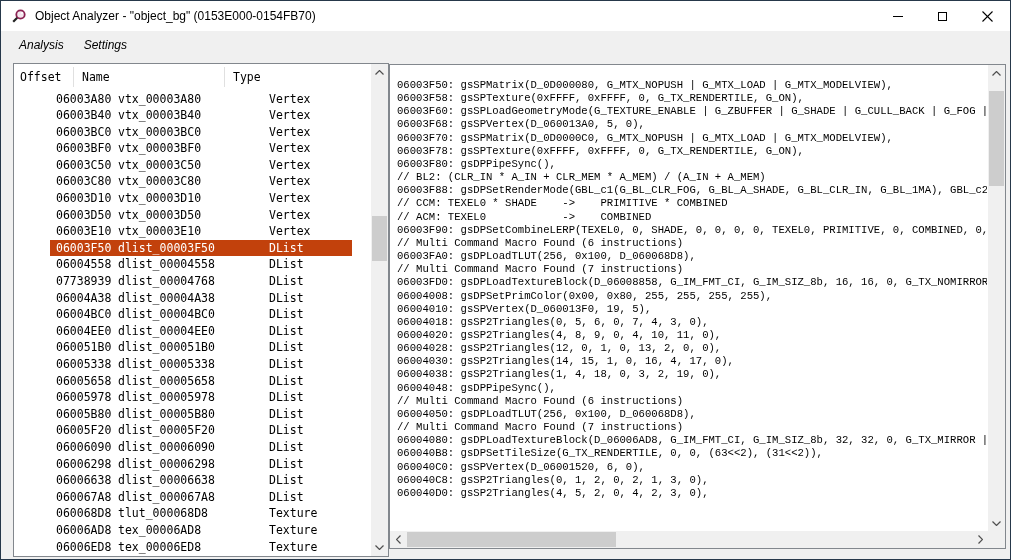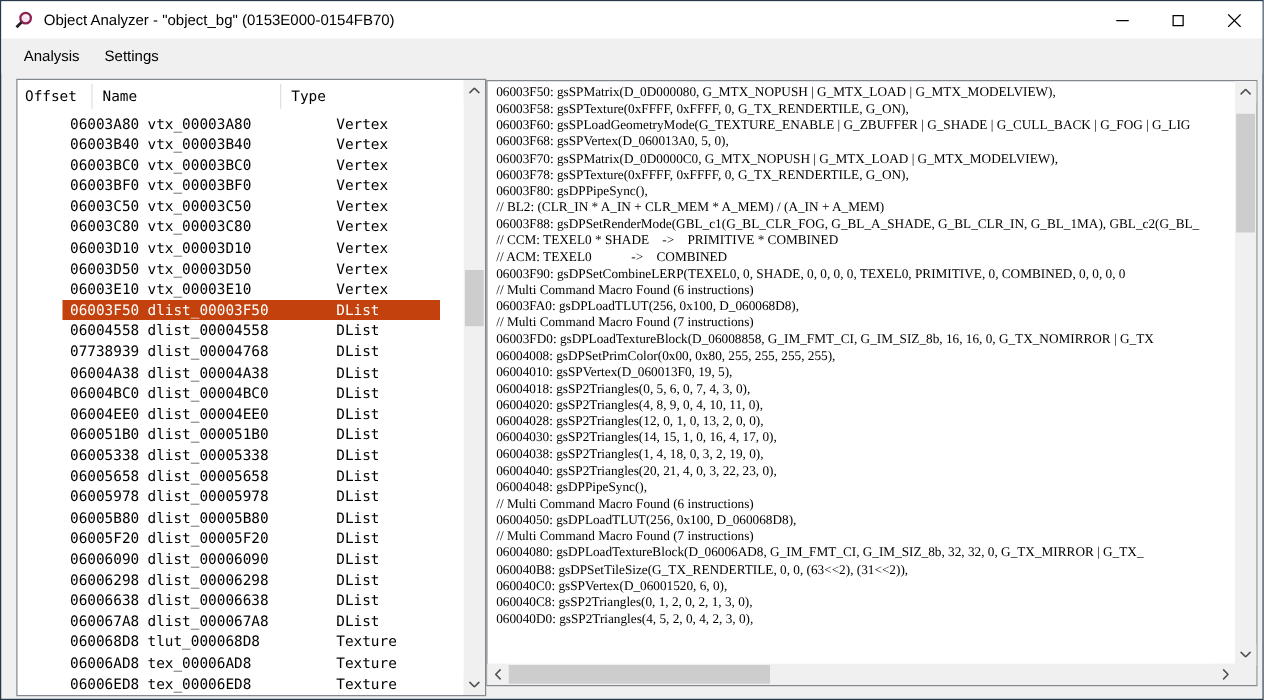--- a/index.html
+++ b/index.html
@@ -18,43 +18,43 @@
   .title-text { margin-left:8px; font-size:12px; color:#000; white-space:nowrap; }
   .win-controls { position:absolute; right:0; top:0; height:30px; display:flex; }
   .win-btn { width:45px; height:30px; display:flex; align-items:center; justify-content:center; }
   .min-glyph { width:10px; border-top:1px solid #000; }
   .max-glyph { width:9px; height:9px; border:1px solid #000; }
   
   .menubar {
     position:absolute; left:0; top:30px; width:100%; height:28px;
     background:#f0f0f0; display:flex; align-items:center; font-size:12px; color:#000;
   }
-  .menu-item { padding:5px 10px; margin-left:0; }
+  .menu-item { padding:5px 10px; margin-left:0;font-style:italic; }
   .menu-item:first-child { margin-left:8px; }
   
   .panel { position:absolute; background:#fff; border:1px solid #82878d; }
   .left-panel  { left:12px;  top:62px; width:376px; height:494px; }
   .right-panel { left:388px; top:63px; width:617px; height:485px; }
   
   .thead { position:absolute; left:0; top:0; width:337px; height:26px;
            font-family:"DejaVu Sans Mono","Liberation Mono",monospace; font-size:11.5px; color:#000; }
   .thead span { position:absolute; top:6px; }
   .th-offset { left:6px; } .th-name { left:68px; } .th-type { left:219px; }
   .th-sep { position:absolute; top:3px; width:1px; height:20px; background:#e0e0e0; }
   .sep1 { left:59px; } .sep2 { left:210px; }
   .tbody { position:absolute; left:0; top:26.5px; width:338px; height:467px; overflow:hidden;
            font-family:"DejaVu Sans Mono","Liberation Mono",monospace; font-size:11.5px; color:#000;padding-left:36px; }
   .trow { position:relative; height:16.6px; line-height:16.6px; white-space:nowrap; }
   .trow.selected { background:#c2410c; color:#fff; }
   .trow .c0 { position:absolute; left:6px; }
   .trow .c1 { position:absolute; left:68px; }
   .trow .c2 { position:absolute; left:219px; }
   
-  .code-lines { position:absolute; left:7px; top:3px; width:590px; height:460px; overflow:hidden;
-                font-family:Liberation Serif, serif; font-size:10.6px;
+  .code-lines { position:absolute; left:7px; top:14px; width:590px; height:460px; overflow:hidden;
+                font-family:Liberation Mono, monospace; font-size:10.6px;
                 line-height:13.15px; color:#000; }
   .cline { white-space:pre; }
   
   .sb-track { position:absolute; background:#f0f0f0; }
   .sb-btn { position:absolute; width:17px; height:17px; background:#f0f0f0;
             display:flex; align-items:center; justify-content:center; }
   .sb-thumb { position:absolute; background:#cdcdcd; }
   .left-vsb   { right:0; top:0; width:17px; height:492px; }
   .left-vsb .sb-thumb  { left:1px; width:15px; top:152px; height:45px; }
   .right-vsb  { right:0; top:0; width:17px; height:467px; }
@@ -281,21 +281,20 @@
         <div class="cline">06003FA0: gsDPLoadTLUT(256, 0x100, D_060068D8),</div>
         <div class="cline">// Multi Command Macro Found (7 instructions)</div>
         <div class="cline">06003FD0: gsDPLoadTextureBlock(D_06008858, G_IM_FMT_CI, G_IM_SIZ_8b, 16, 16, 0, G_TX_NOMIRROR | G_TX</div>
         <div class="cline">06004008: gsDPSetPrimColor(0x00, 0x80, 255, 255, 255, 255),</div>
         <div class="cline">06004010: gsSPVertex(D_060013F0, 19, 5),</div>
         <div class="cline">06004018: gsSP2Triangles(0, 5, 6, 0, 7, 4, 3, 0),</div>
         <div class="cline">06004020: gsSP2Triangles(4, 8, 9, 0, 4, 10, 11, 0),</div>
         <div class="cline">06004028: gsSP2Triangles(12, 0, 1, 0, 13, 2, 0, 0),</div>
         <div class="cline">06004030: gsSP2Triangles(14, 15, 1, 0, 16, 4, 17, 0),</div>
         <div class="cline">06004038: gsSP2Triangles(1, 4, 18, 0, 3, 2, 19, 0),</div>
-        <div class="cline">06004040: gsSP2Triangles(20, 21, 4, 0, 3, 22, 23, 0),</div>
         <div class="cline">06004048: gsDPPipeSync(),</div>
         <div class="cline">// Multi Command Macro Found (6 instructions)</div>
         <div class="cline">06004050: gsDPLoadTLUT(256, 0x100, D_060068D8),</div>
         <div class="cline">// Multi Command Macro Found (7 instructions)</div>
         <div class="cline">06004080: gsDPLoadTextureBlock(D_06006AD8, G_IM_FMT_CI, G_IM_SIZ_8b, 32, 32, 0, G_TX_MIRROR | G_TX_</div>
         <div class="cline">060040B8: gsDPSetTileSize(G_TX_RENDERTILE, 0, 0, (63&lt;&lt;2), (31&lt;&lt;2)),</div>
         <div class="cline">060040C0: gsSPVertex(D_06001520, 6, 0),</div>
         <div class="cline">060040C8: gsSP2Triangles(0, 1, 2, 0, 2, 1, 3, 0),</div>
         <div class="cline">060040D0: gsSP2Triangles(4, 5, 2, 0, 4, 2, 3, 0),</div>
       </div>

